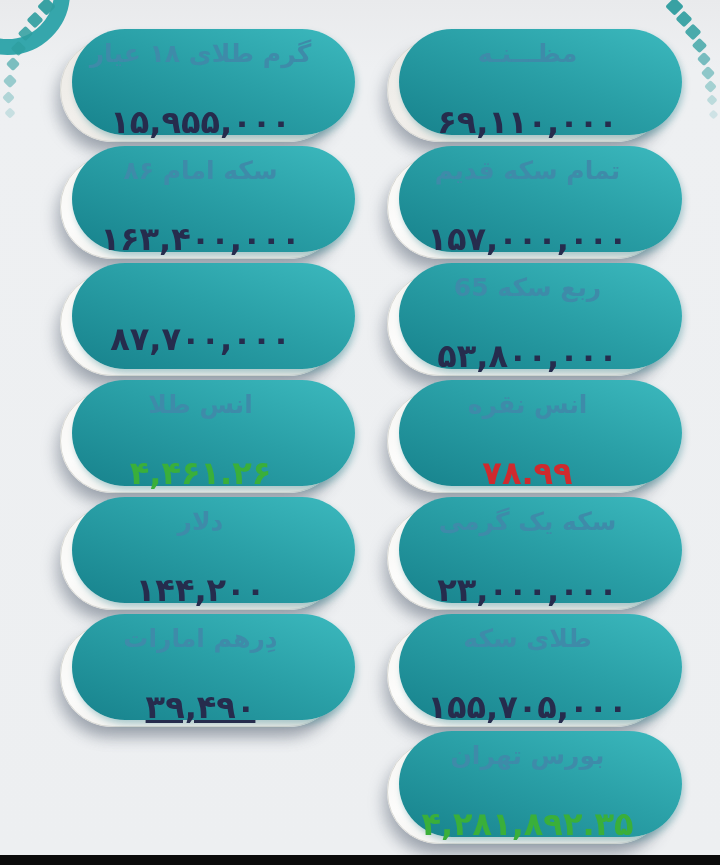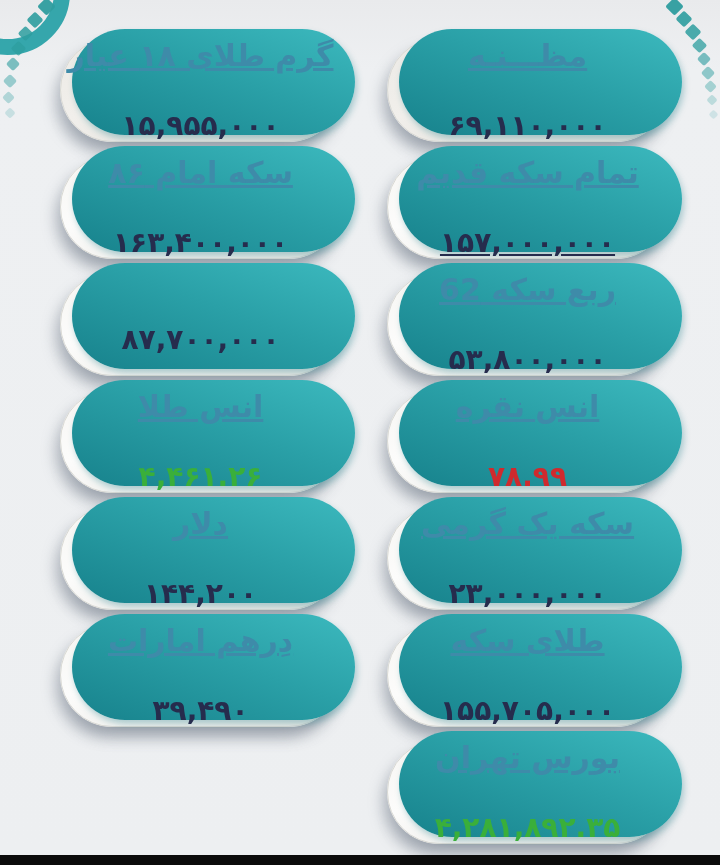--- a/index.html
+++ b/index.html
@@ -60,29 +60,28 @@
     content: "";
     position: absolute;
     inset: -2px;
     z-index: -1;
     border-radius: 60px;
     transform: translate(13px, -8px);
     background: linear-gradient(200deg, #3cb9be 0%, #2aa0a7 45%, #17828c 100%);
     box-shadow: 2px 4px 6px rgba(40, 130, 140, .35);
   }
   .card-label {
-    font-size: 30px;
+    font-size: 25px;
     font-weight: bold;
     color: #3e8ba9;
     line-height: 1.1;
     white-space: nowrap;
-    text-decoration: underline;
   }
   .card-value {
-    font-size: 28px;
+    font-size: 32px;
     font-weight: bold;
     color: #262c4d;
     direction: ltr;
     unicode-bidi: isolate;
     line-height: 1.05;
     letter-spacing: 1px;
     margin-top: 32px;
   }
 
   .bottom-bar {
@@ -128,30 +127,30 @@
     <div class="card-value" style="color: rgb(38, 44, 77);">۶۹,۱۱۰,۰۰۰</div>
   </div>
 
   <div class="card">
     <div class="card-label">گرم طلای ۱۸ عیار</div>
     <div class="card-value" style="color: rgb(38, 44, 77);">۱۵,۹۵۵,۰۰۰</div>
   </div>
 
   <div class="card">
     <div class="card-label">تمام سکه قدیم</div>
-    <div class="card-value" style="color: rgb(38, 44, 77); text-decoration: underline;">۱۵۷,۰۰۰,۰۰۰</div>
+    <div class="card-value" style="color: rgb(38, 44, 77);">۱۵۷,۰۰۰,۰۰۰</div>
   </div>
 
   <div class="card">
     <div class="card-label">سکه امام ۸۶</div>
     <div class="card-value" style="color: rgb(38, 44, 77);">۱۶۳,۴۰۰,۰۰۰</div>
   </div>
 
   <div class="card">
-    <div class="card-label">ربع سکه 62</div>
+    <div class="card-label">ربع سکه 65</div>
     <div class="card-value" style="color: rgb(38, 44, 77);">۵۳,۸۰۰,۰۰۰</div>
   </div>
 
   <div class="card">
     <div class="card-value" style="color: rgb(38, 44, 77);">۸۷,۷۰۰,۰۰۰</div>
   </div>
 
   <div class="card">
     <div class="card-label">انس نقره</div>
     <div class="card-value" style="color: rgb(207, 42, 46); text-align: right;">۷۸.۹۹</div>
@@ -172,21 +171,21 @@
     <div class="card-value" style="color: rgb(38, 44, 77);">۱۴۴,۲۰۰</div>
   </div>
 
   <div class="card">
     <div class="card-label">طلای سکه</div>
     <div class="card-value" style="color: rgb(38, 44, 77);">۱۵۵,۷۰۵,۰۰۰</div>
   </div>
 
   <div class="card">
     <div class="card-label">دِرهم امارات</div>
-    <div class="card-value" style="color: rgb(38, 44, 77);">۳۹,۴۹۰</div>
+    <div class="card-value" style="color: rgb(38, 44, 77); text-decoration: underline;">۳۹,۴۹۰</div>
   </div>
 
   <div class="card">
     <div class="card-label">بورس تهران</div>
     <div class="card-value" style="color: rgb(58, 175, 58);">۴,۲۸۱,۸۹۲.۳۵</div>
   </div>
 
 
 </div>
 

